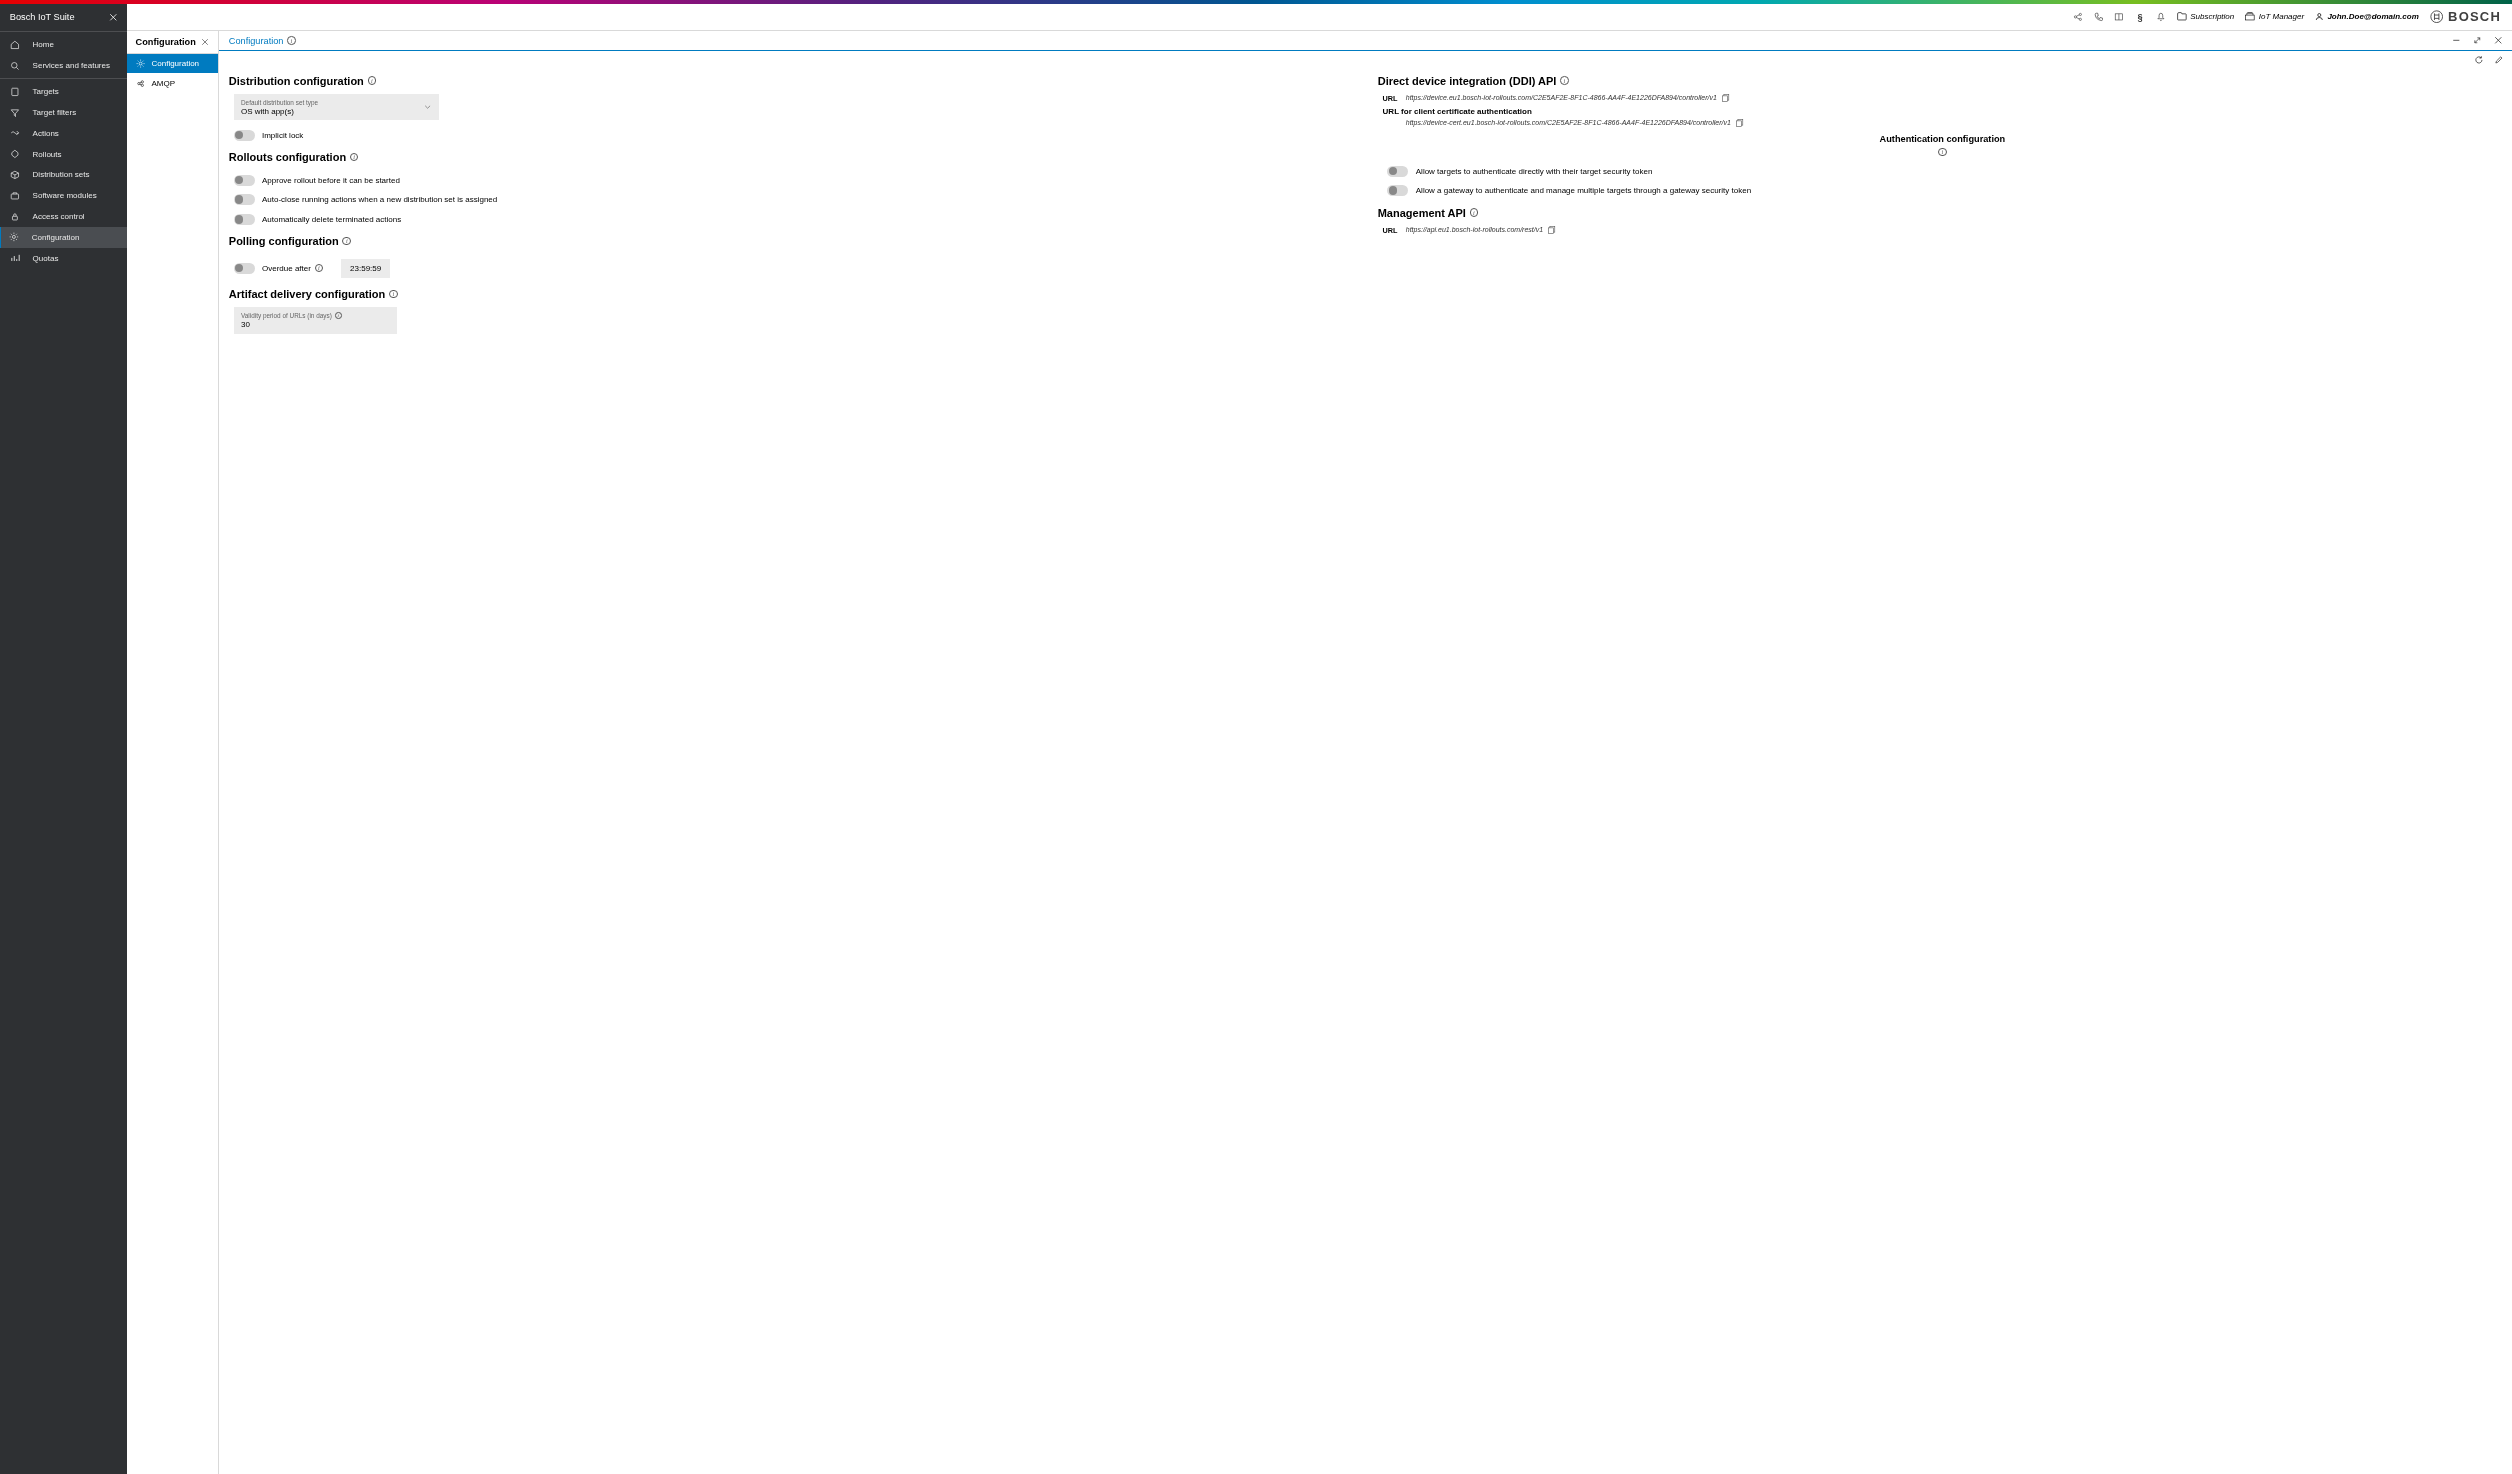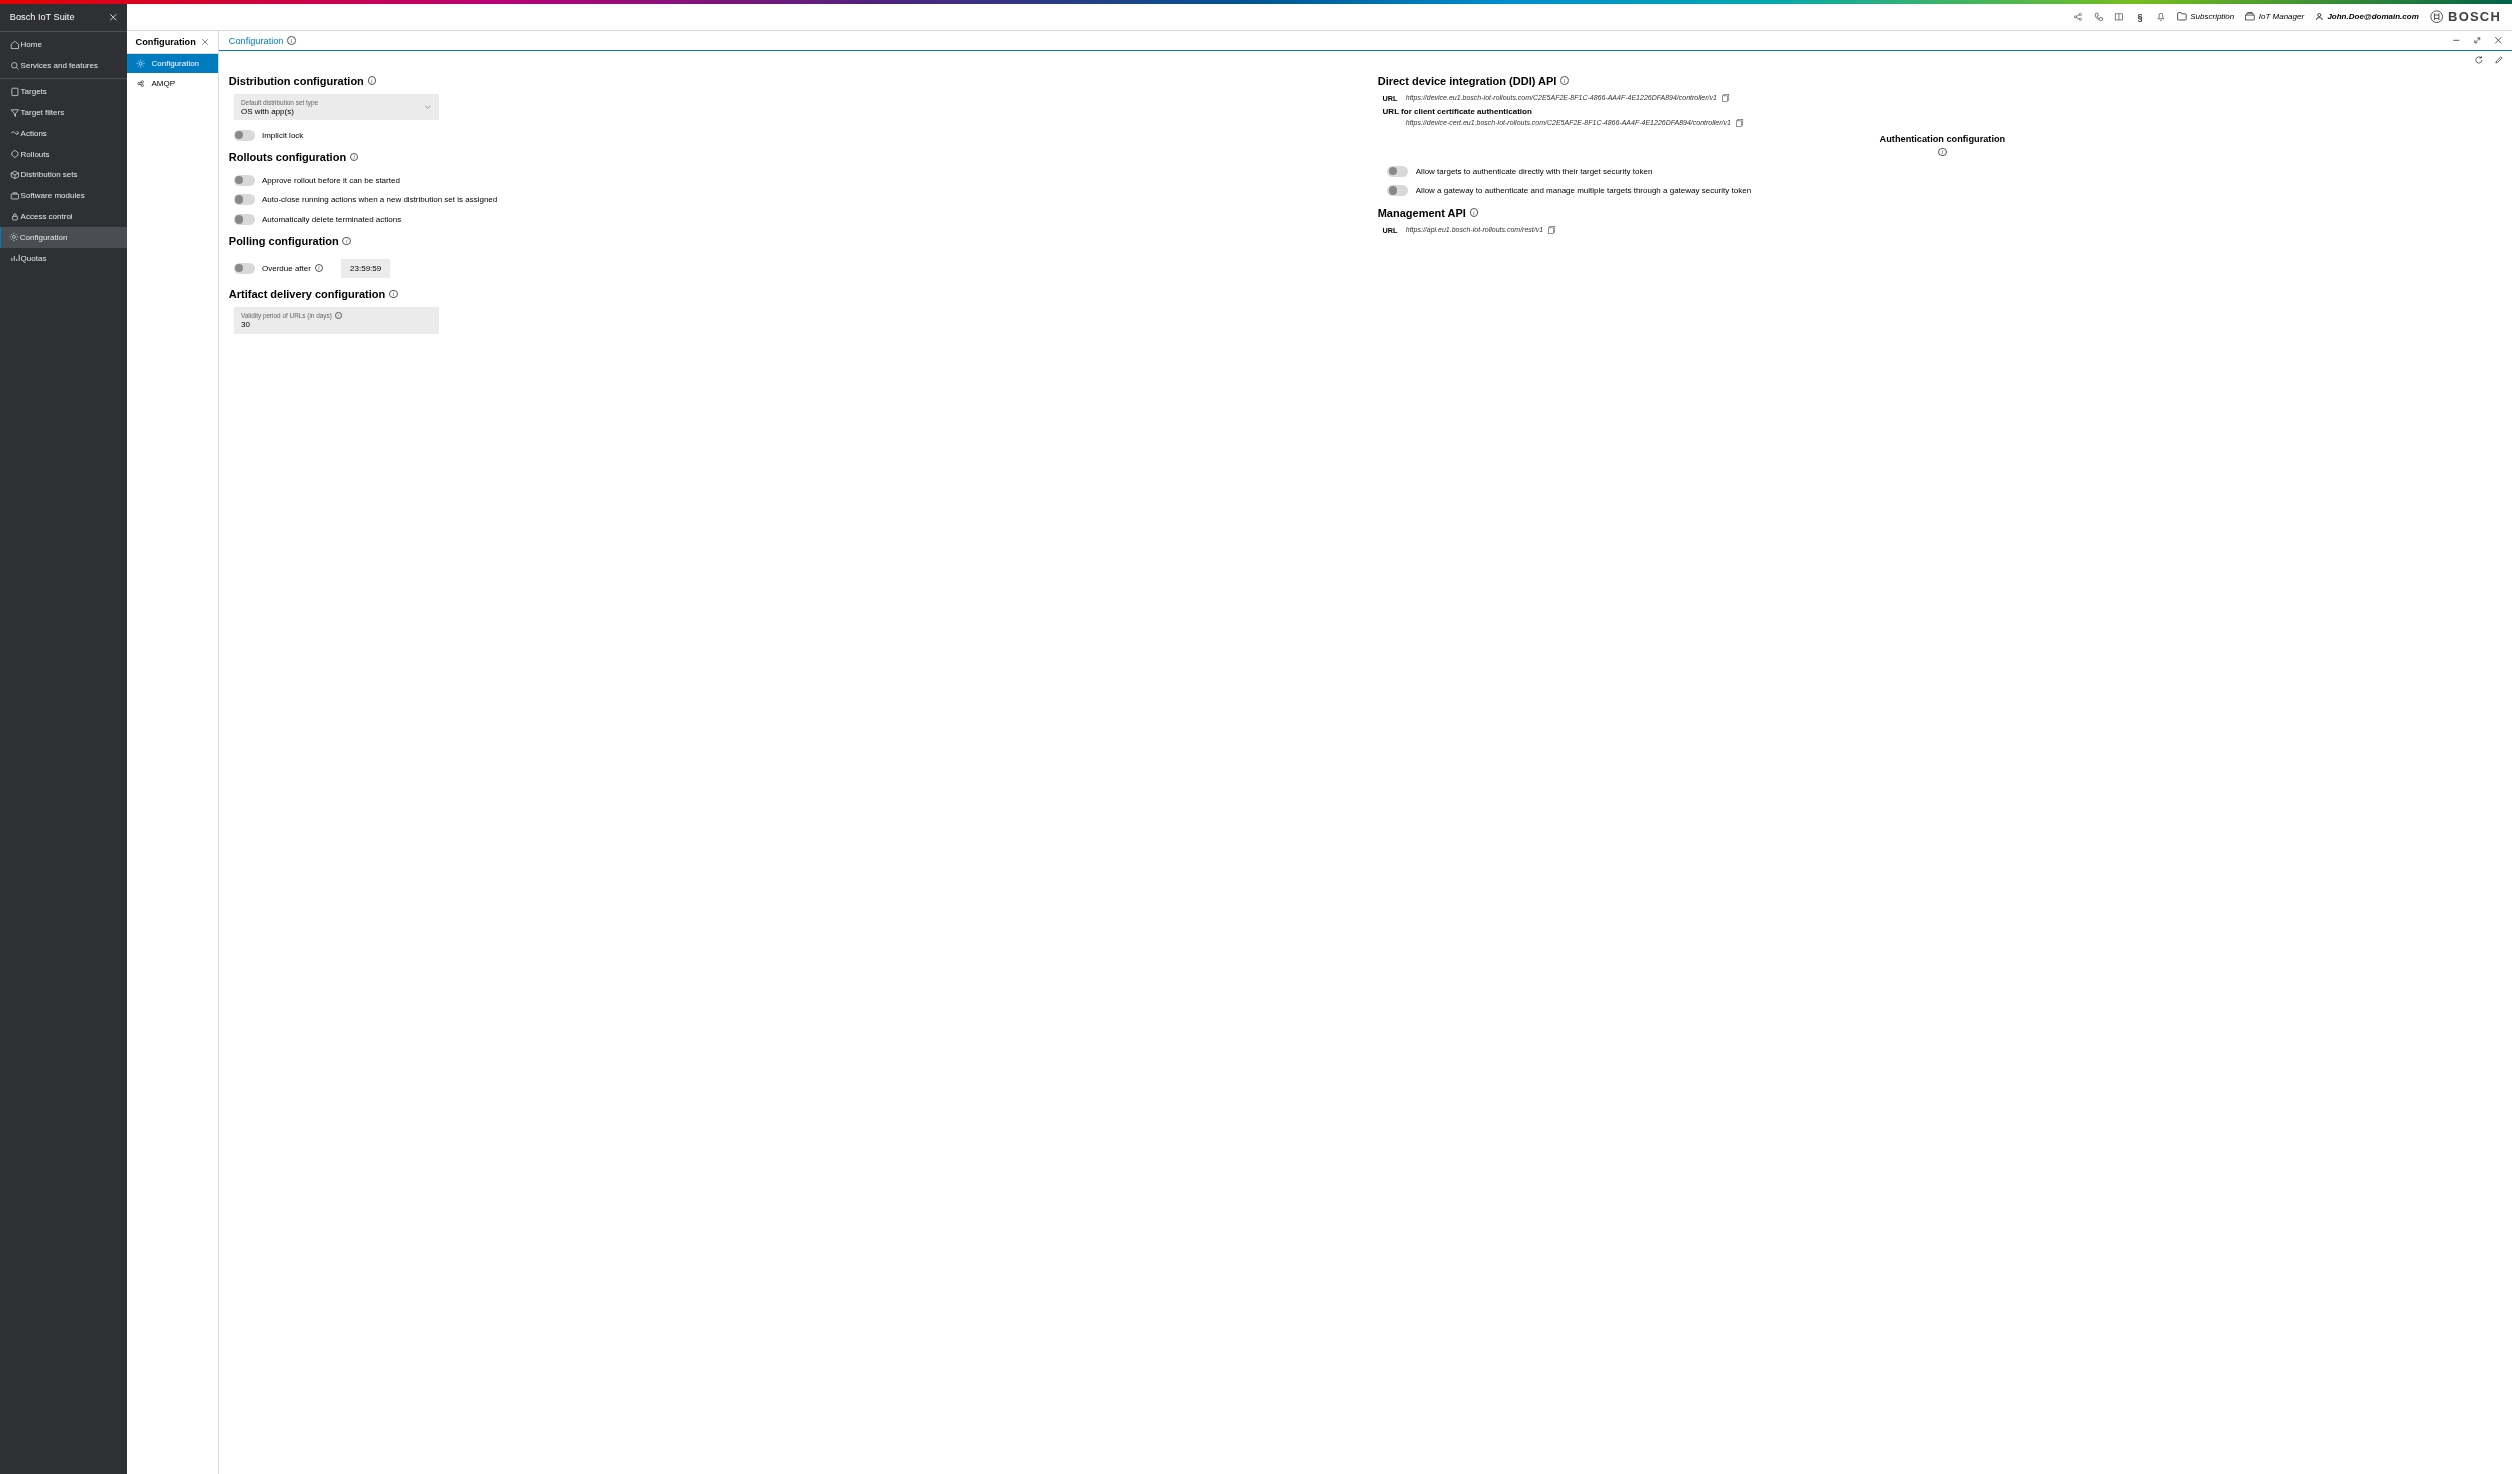--- a/index.html
+++ b/index.html
@@ -8,21 +8,21 @@
 .gradient-bar { height: 3.7px; background: linear-gradient(90deg, #e60000 0%, #b90276 20%, #50237f 35%, #005691 50%, #008ecf 60%, #00a8b0 70%, #78be20 85%, #006249 100%); }
 
 .app { display: flex; height: calc(100vh - 3.7px); }
 
 
 .sidebar { width: 127px; background: #2e3033; color: #fff; display: flex; flex-direction: column; flex-shrink: 0; }
 .sidebar-header { display: flex; align-items: center; justify-content: space-between; padding: 8.6px 9.8px; border-bottom: 0.6px solid rgba(255,255,255,0.15); }
 .sidebar-title { font-size: 9.2px; font-weight: 400; }
 .sidebar-close { color: #fff; cursor: pointer; }
 .sidebar-nav { flex: 1; padding-top: 2.4px; }
-.nav-item { display: flex; align-items: center; gap: 1px; padding: 5.5px 9.8px; cursor: pointer; font-size: 8px; color: #e8e8e8; }
+.nav-item { display: flex; align-items: center; gap: 13px; padding: 5.5px 9.8px; cursor: pointer; font-size: 8px; color: #e8e8e8; }
 .nav-item.active { background: #4a4d51; border-left: 1.8px solid #007bc0; padding-left: 8px; }
 .nav-divider { height: 0.6px; background: rgba(255,255,255,0.15); margin: 2.4px 0; }
 .nav-icon { width: 9.8px; height: 9.8px; flex-shrink: 0; display: inline-flex; align-items: center; justify-content: center; }
 
 
 .right { flex: 1; display: flex; flex-direction: column; min-width: 0; }
 
 
 .topbar { height: 27px; border-bottom: 0.6px solid #d9d9d9; display: flex; align-items: center; justify-content: flex-end; padding: 0 11px; gap: 11px; }
 .topbar-icons { display: flex; align-items: center; gap: 11px; }
@@ -67,21 +67,21 @@
 .field-value { font-size: 8px; color: #000; margin-top: 0.6px; }
 .chevron { position: absolute; right: 7.3px; top: 50%; transform: translateY(-50%); color: #777; }
 
 .toggle-row { display: flex; align-items: center; gap: 7.3px; padding: 4.3px 0 4.3px 4.9px; font-size: 8px; }
 .toggle { width: 21px; height: 11px; border-radius: 6.1px; background: #d9d9d9; position: relative; cursor: pointer; flex-shrink: 0; }
 .toggle::after { content: ''; position: absolute; width: 8.6px; height: 8.6px; border-radius: 50%; background: #888; left: 1.2px; top: 1.2px; }
 .toggle-row label { display: flex; align-items: center; gap: 3.7px; }
 
 .time-box { background: #ebebeb; padding: 4.9px 8.6px; font-size: 8px; min-width: 48px; text-align: center; }
 
-.field-wide { background: #ebebeb; padding: 4.9px 7.3px; width: 205px; }
+.field-wide { background: #ebebeb; padding: 4.9px 7.3px; width: 163px; }
 .field-wide .field-label { display: flex; align-items: center; gap: 3.1px; }
 
 .url-row { display: flex; align-items: flex-start; gap: 4.9px; margin: 3.7px 0; font-size: 7.3px; }
 .url-label { font-weight: 700; width: 18.3px; flex-shrink: 0; }
 .url-text { font-family: Arial, sans-serif; font-style: italic; color: #333; font-size: 7px; word-break: break-all; }
 .url-label-full { font-weight: 700; font-size: 8px; margin: 3.7px 0 2.4px; }
 
 .copy-icon { width: 8.6px; height: 8.6px; cursor: pointer; color: #555; flex-shrink: 0; }
 
 svg { display: block; }

